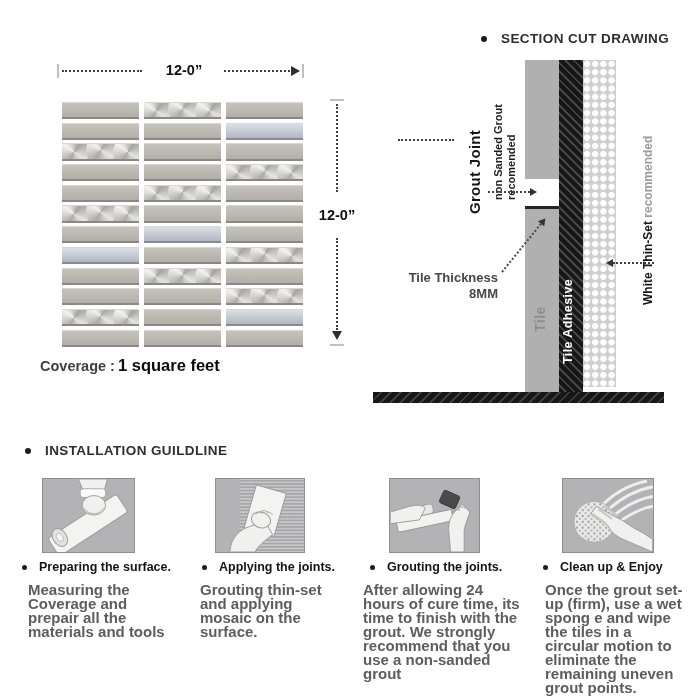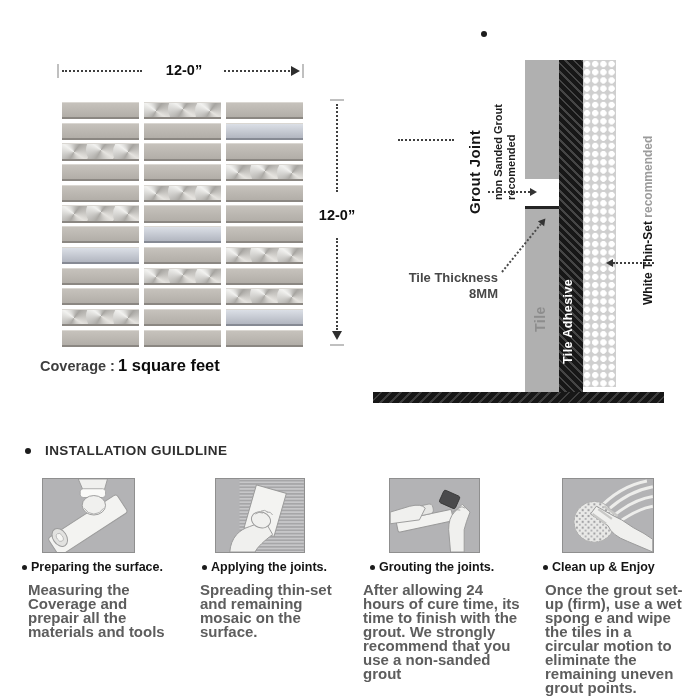--- a/index.html
+++ b/index.html
@@ -64,21 +64,21 @@
   .thickness { position:absolute; left:388px; top:254px; width:110px; text-align:right;
                font-size:13px; font-weight:bold; color:#474747; line-height:16px;margin-top:16px; }
 
   .diag-arrow { position:absolute; left:502px; top:271px; width:62px; border-top:2px dotted #4a4a4a;
                 transform:rotate(-51deg); transform-origin:0 50%; }
   .diag-arrow .arr { right:-7px; top:-5px; }
 
   
   .illus { position:absolute; top:478px; height:75px; background:#b3b3b5; border:1px solid #8f8f8f; }
   .illus svg { display:block; width:100%; height:100%; }
-  .step-title { position:absolute; top:560px; display:flex; align-items:center; gap:4px;
+  .step-title { position:absolute; top:560px; display:flex; align-items:center; gap:12px;
                 font-size:12.5px; font-weight:bold; color:#141414; white-space:nowrap; }
   .step-title .bullet { width:5px; height:5px; }
   .step-desc { position:absolute; top:583px; font-size:15px; font-weight:bold; color:#5d5d5d; line-height:14px; }
 </style>
 </head>
 <body>
 
 <div class="page">
 
 
@@ -170,20 +170,21 @@
   <span class="dot-v" style="left:336px; top:238px; height:92px;"></span>
   <span class="arr down" style="left:332px; top:331px;"></span>
   <span class="tick-h" style="left:330px; top:344px;"></span>
 
   <div class="coverage">
     <span class="lbl">Coverage :</span><span class="val">1 square feet</span>
   </div>
 
   <div class="sec-head" style="left:481px; top:31px;">
     <span class="bullet"></span>
+    <span>SECTION CUT DRAWING</span>
   </div>
 
   <div class="col tilegray" style="left:525px; top:60px;  width:34px; height:119px;"></div>
   <div class="gapline" style="left:525px; top:206px; width:34px; height:3px;"></div>
   <div class="col tilegray" style="left:525px; top:209px; width:34px; height:183px;"></div>
   <div class="col adhesive" style="left:559px; top:60px;  width:24px; height:332px;"></div>
   <div class="col thinset" style="left:583px; top:60px;  width:33px; height:327px;"></div>
   <div class="col floor" style="left:373px; top:392px; width:291px; height:11px;"></div>
 
   <div class="vtext grout-joint" style="left:466px; top:80px; height:134px;">Grout Joint</div>
@@ -288,17 +289,17 @@
   <div class="step-title" style="left:370px;">
     <span class="bullet"></span>
     <span>Grouting the joints.</span>
   </div>
   <div class="step-title" style="left:543px;">
     <span class="bullet"></span>
     <span>Clean up &amp; Enjoy</span>
   </div>
 
   <div class="step-desc" style="left:28px;  width:150px;">Measuring the Coverage and prepair all the materials and tools</div>
-  <div class="step-desc" style="left:200px; width:142px;">Spreading thin-set and remaining mosaic on the surface.</div>
+  <div class="step-desc" style="left:200px; width:142px;">Grouting thin-set and applying mosaic on the surface.</div>
   <div class="step-desc" style="left:363px; width:162px;">After allowing 24 hours of cure time, its time to finish with the grout. We strongly recommend that you use a non-sanded grout</div>
   <div class="step-desc" style="left:545px; width:142px;">Once the grout set-up (firm), use a wet spong e and wipe the tiles in a circular motion to eliminate the remaining uneven grout points.</div>
 
 </div>
 
 </body></html>

